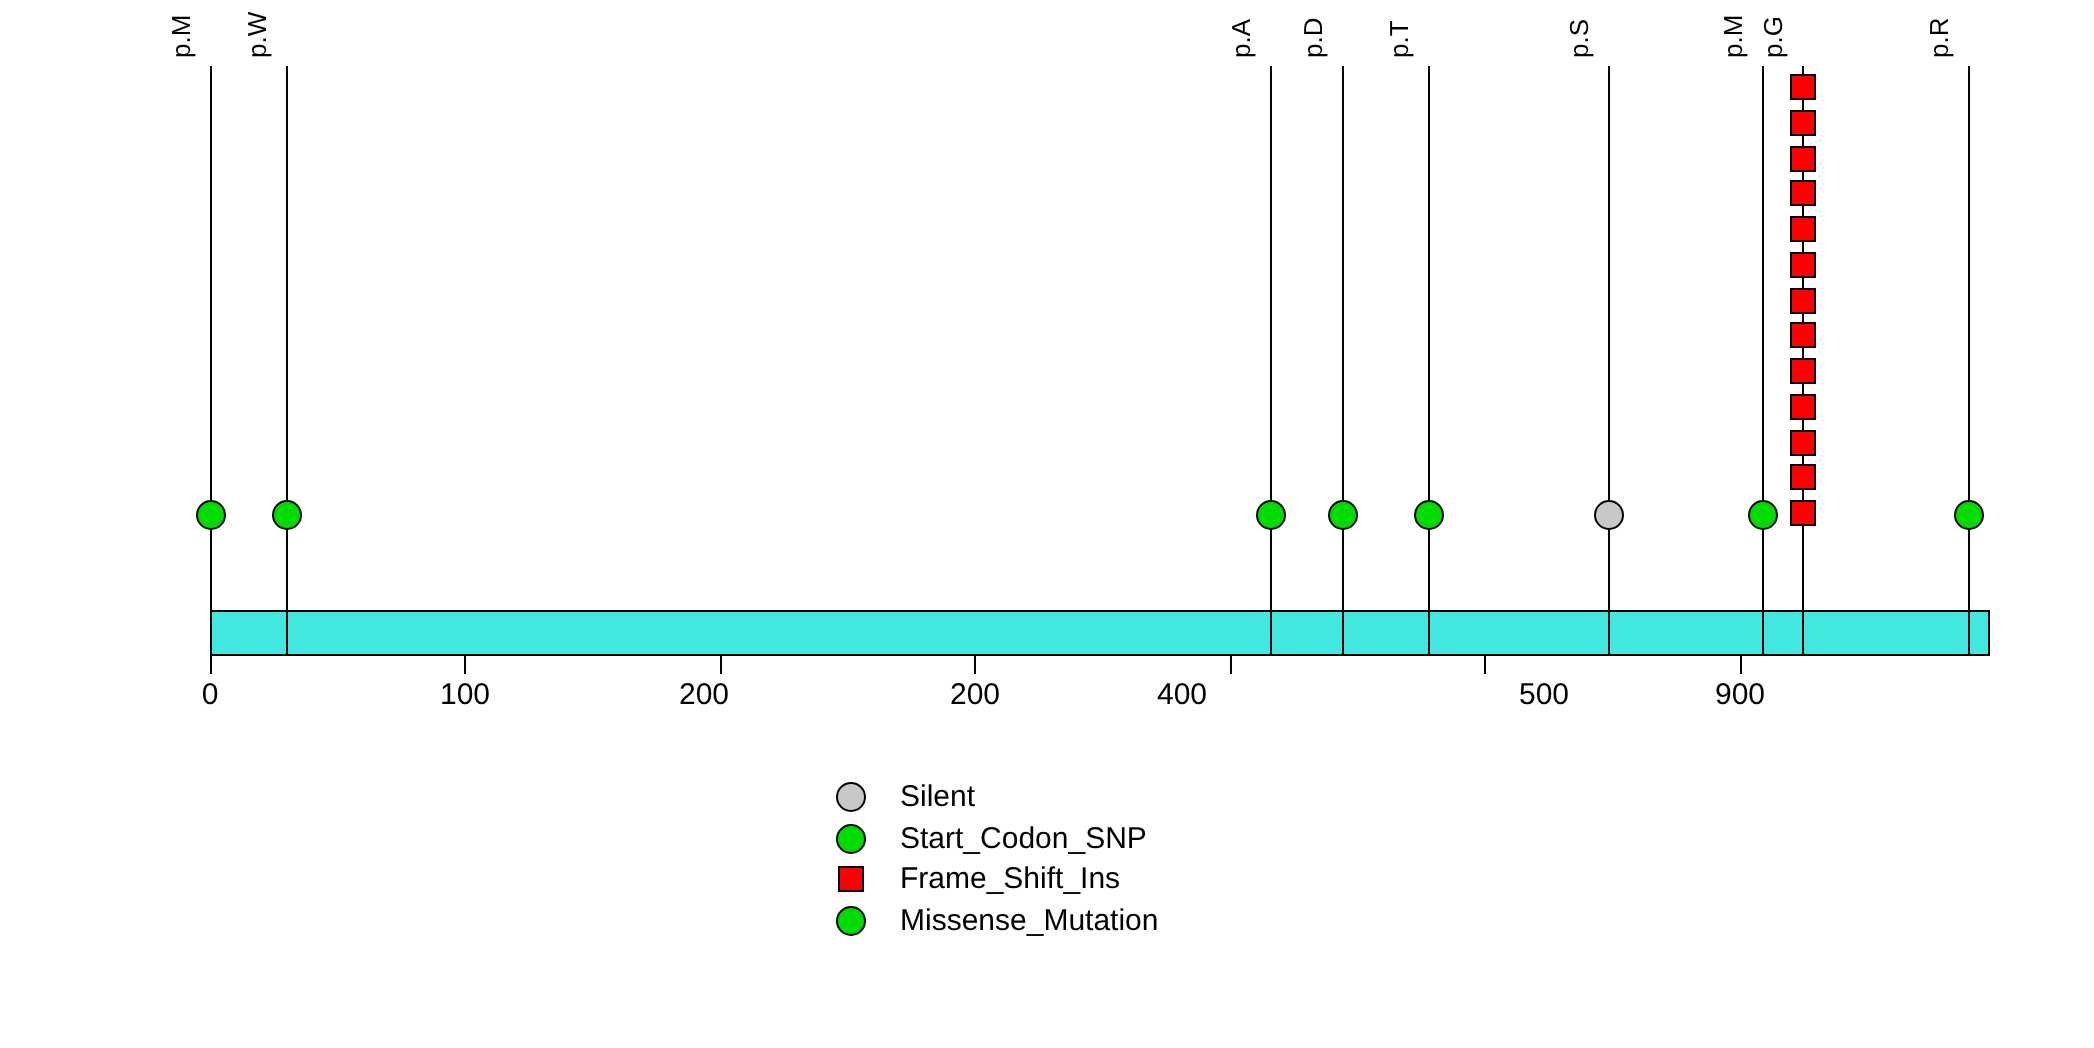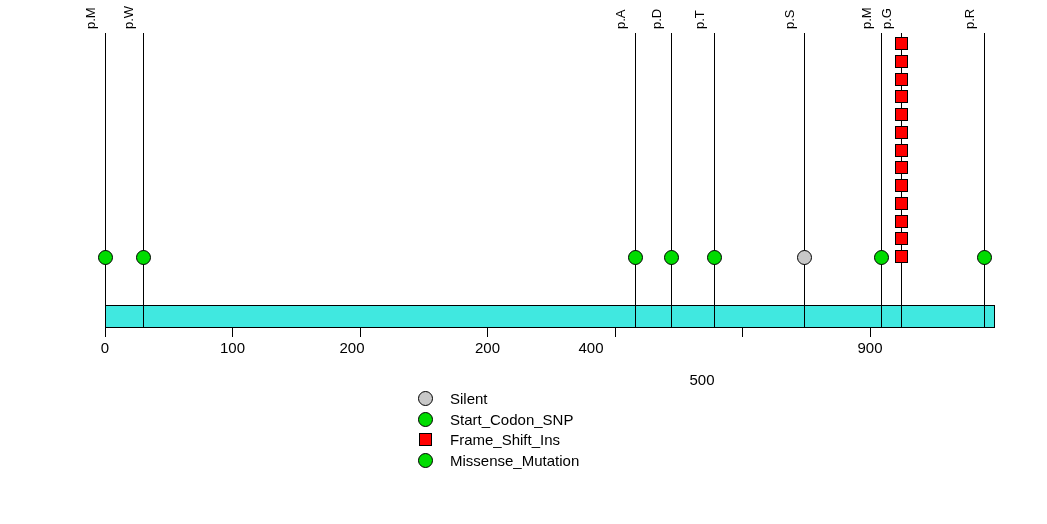--- a/index.html
+++ b/index.html
@@ -97,21 +97,21 @@
       <div class="tick-label" style="left: 105px;">0</div>
       <div class="tick" style="left: 232px;"></div>
       <div class="tick-label" style="left: 232.5px;">100</div>
       <div class="tick" style="left: 359.5px;"></div>
       <div class="tick-label" style="left: 352px;">200</div>
       <div class="tick" style="left: 487px;"></div>
       <div class="tick-label" style="left: 487.5px;">200</div>
       <div class="tick" style="left: 614.5px;"></div>
       <div class="tick-label" style="left: 591px;">400</div>
       <div class="tick" style="left: 742px;"></div>
-      <div class="tick-label" style="left: 702px; margin-top: 32px;">500</div>
+      <div class="tick-label" style="left: 772px;">500</div>
       <div class="tick" style="left: 869.5px;"></div>
       <div class="tick-label" style="left: 870px;">900</div>
     </div>
   <div id="legend">
       <div class="legend-row" style="top: 0px;">
         <div class="legend-swatch-circle" style="background: rgb(200, 200, 200);"></div>
         <div class="legend-label">Silent</div>
       </div>
       <div class="legend-row" style="top: 20.5px;">
         <div class="legend-swatch-circle" style="background: rgb(0, 220, 0);"></div>

